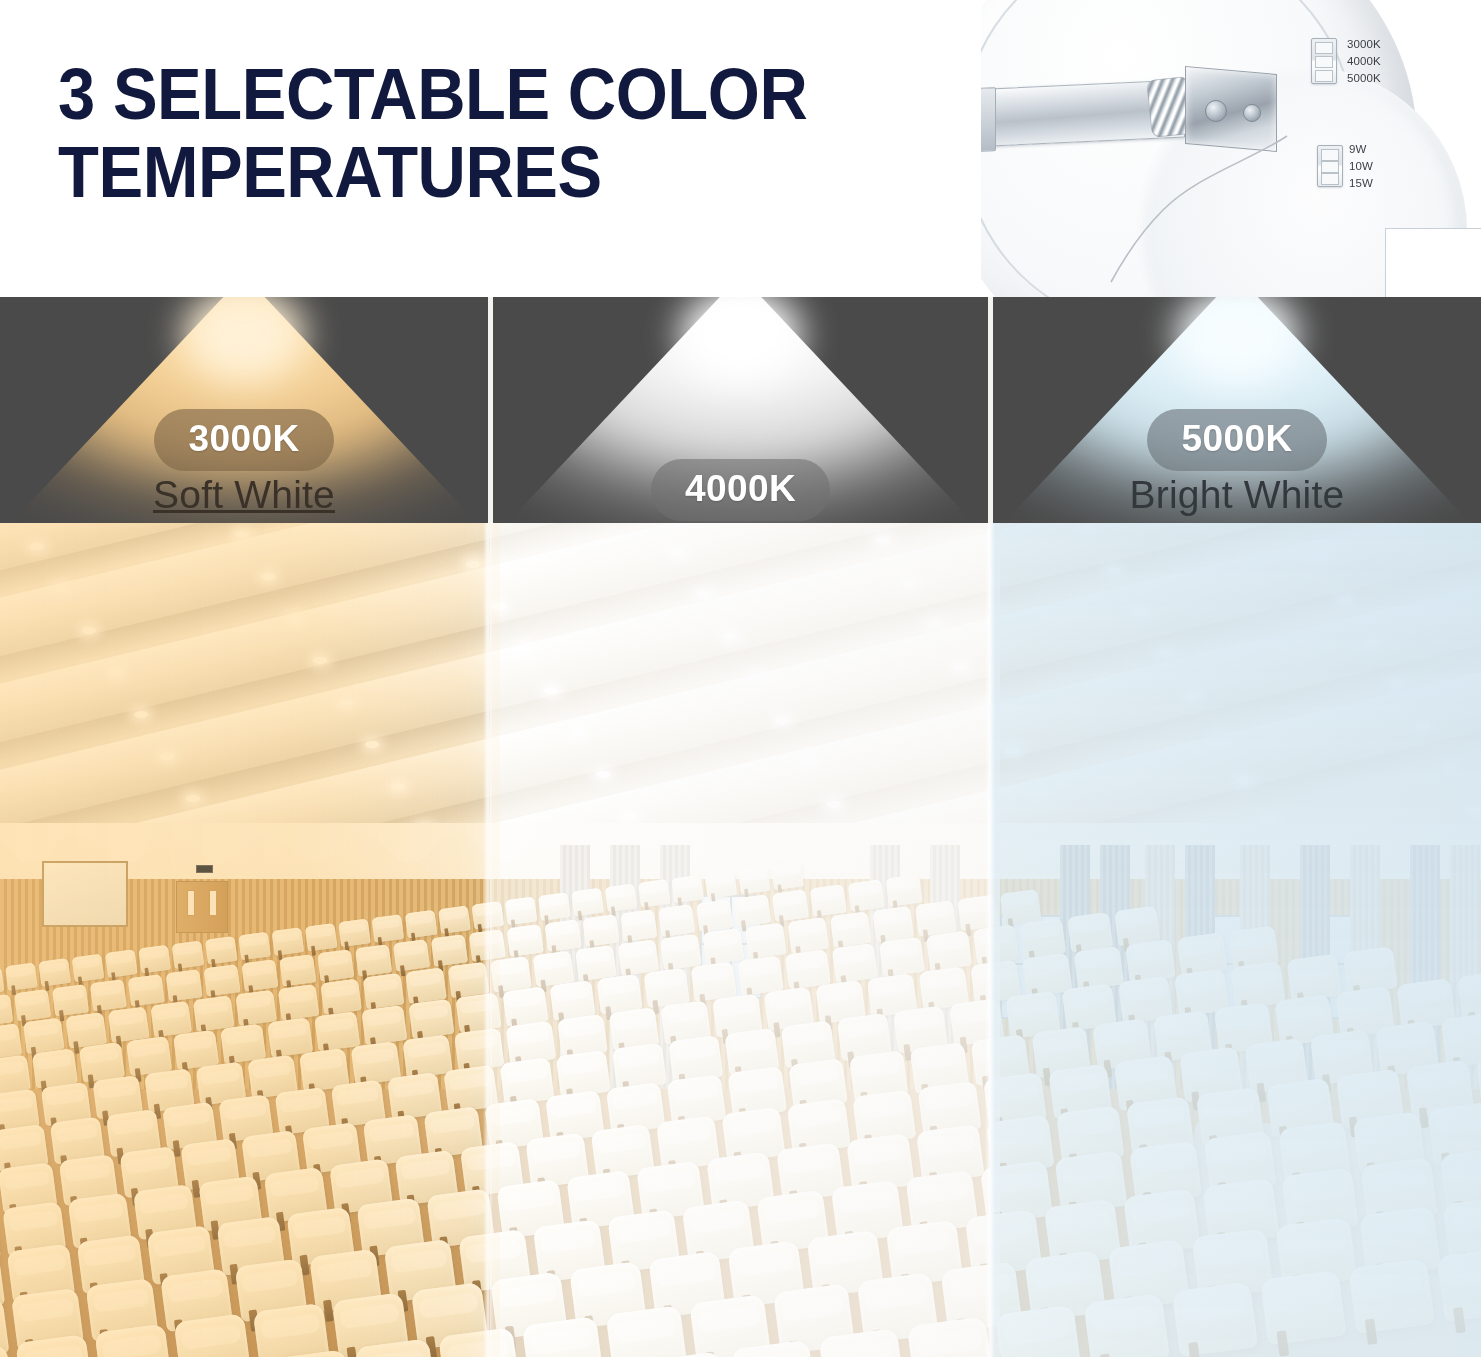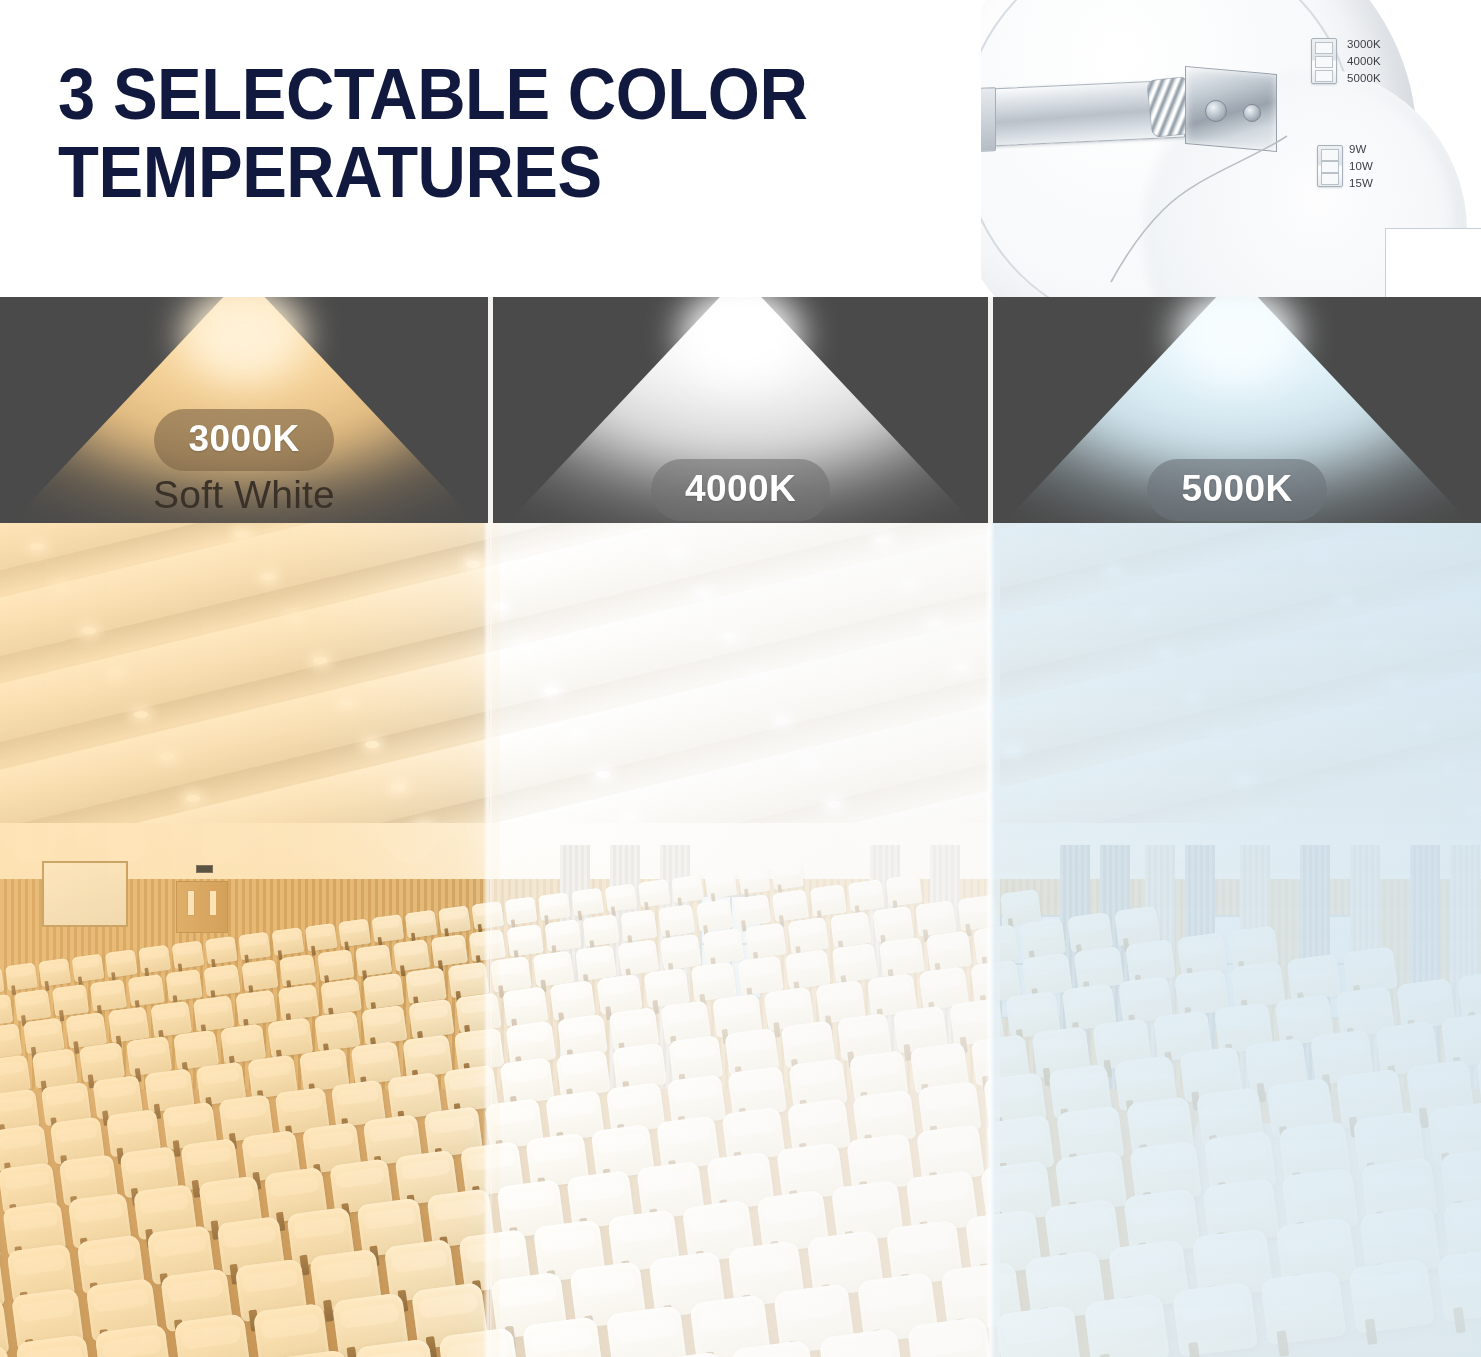--- a/index.html
+++ b/index.html
@@ -163,21 +163,21 @@
   .badge.warm    { background: rgba(126,102,71,0.62); }
   .badge.neutral { background: rgba(112,112,112,0.58); }
   .badge.cool    { background: rgba(108,116,122,0.62); }
 
   .cct-name {
     position: relative; z-index: 3;
     font-size: 39px; font-weight: 400;
     font-family: "Liberation Sans", sans-serif;
     padding-bottom: 6px; letter-spacing: 0.2px;
   }
-  .cct-name.warm    { color: #3a3128; }
+  .cct-name.warm    { color: #3a3128; text-decoration: underline; }
   .cct-name.neutral { color: #3a3a3a; }
   .cct-name.cool    { color: #33383c; }
 
   
   .room {
     position: absolute; left: 0; top: 523px; width: 1481px; height: 834px;
     overflow: hidden; background: #f3efe6;
   }
   .room-base { position: absolute; inset: 0; }
 
@@ -384,20 +384,21 @@
       <div class="cone-hot neutral"></div>
       <div class="badge neutral">4000K</div>
     </div>
 
     <div class="panel-divider"></div>
 
     <div class="cct-panel p3">
       <div class="cone cool"></div>
       <div class="cone-hot cool"></div>
       <div class="badge cool">5000K</div>
+      <div class="cct-name cool">Bright White</div>
     </div>
   </div>
 
   <div class="room">
     <div class="room-base">
 
       <div class="ceiling" id="ceiling">
           <div class="ceil-band" style="top: -34px;"></div>
           <div class="ceil-gap" style="top: 24px;"></div>
           <div class="ceil-band" style="top: 52px;"></div>

